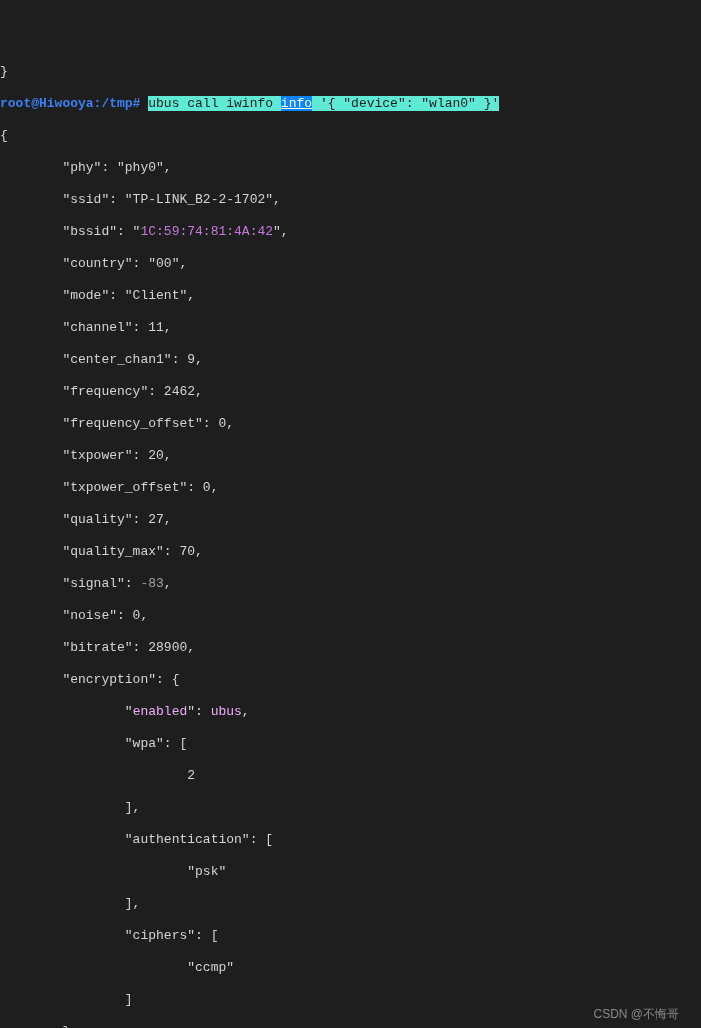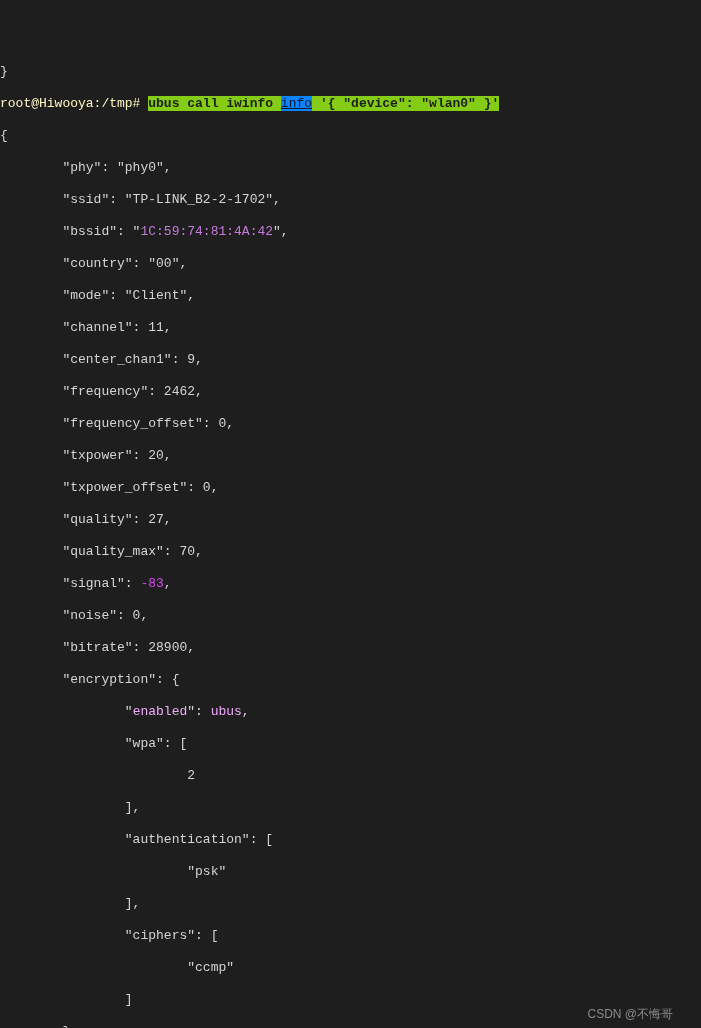--- a/index.html
+++ b/index.html
@@ -10,29 +10,29 @@
     font-size: 13px;
     line-height: 16px;
     white-space: pre;
     padding: 0;
     width: 701px;
     height: 1028px;
     overflow: hidden;
     position: relative;
   }
   .line { display: block; }
-  .prompt { color: #fef9c3; }
-  .cmd { background: #84cc16; color: #1e1e1e; font-weight: bold; }
-  .cmd-highlight { background: #0b84ff; color: #0f172a; text-decoration: underline; }
+  .prompt { color: #3b82f6; font-weight: bold; }
+  .cmd { background: #5eead4; color: #1e1e1e; }
+  .cmd-highlight { background: #0b84ff; color: #ffffff; text-decoration: underline; }
   .magenta { color: #c678dd; }
   .green { color: #f0abfc; }
-  .blue { color: #d946ef; }
+  .blue { color: #a3a3a3; }
   .watermark {
     position: absolute;
-    right: 28px;
+    right: 22px;
     bottom: 6px;
     color: #8a8a8a;
     font-family: Arial, sans-serif;
     font-size: 12px;
     white-space: nowrap;
   }
 </style>
 </head>
 <body>
 

